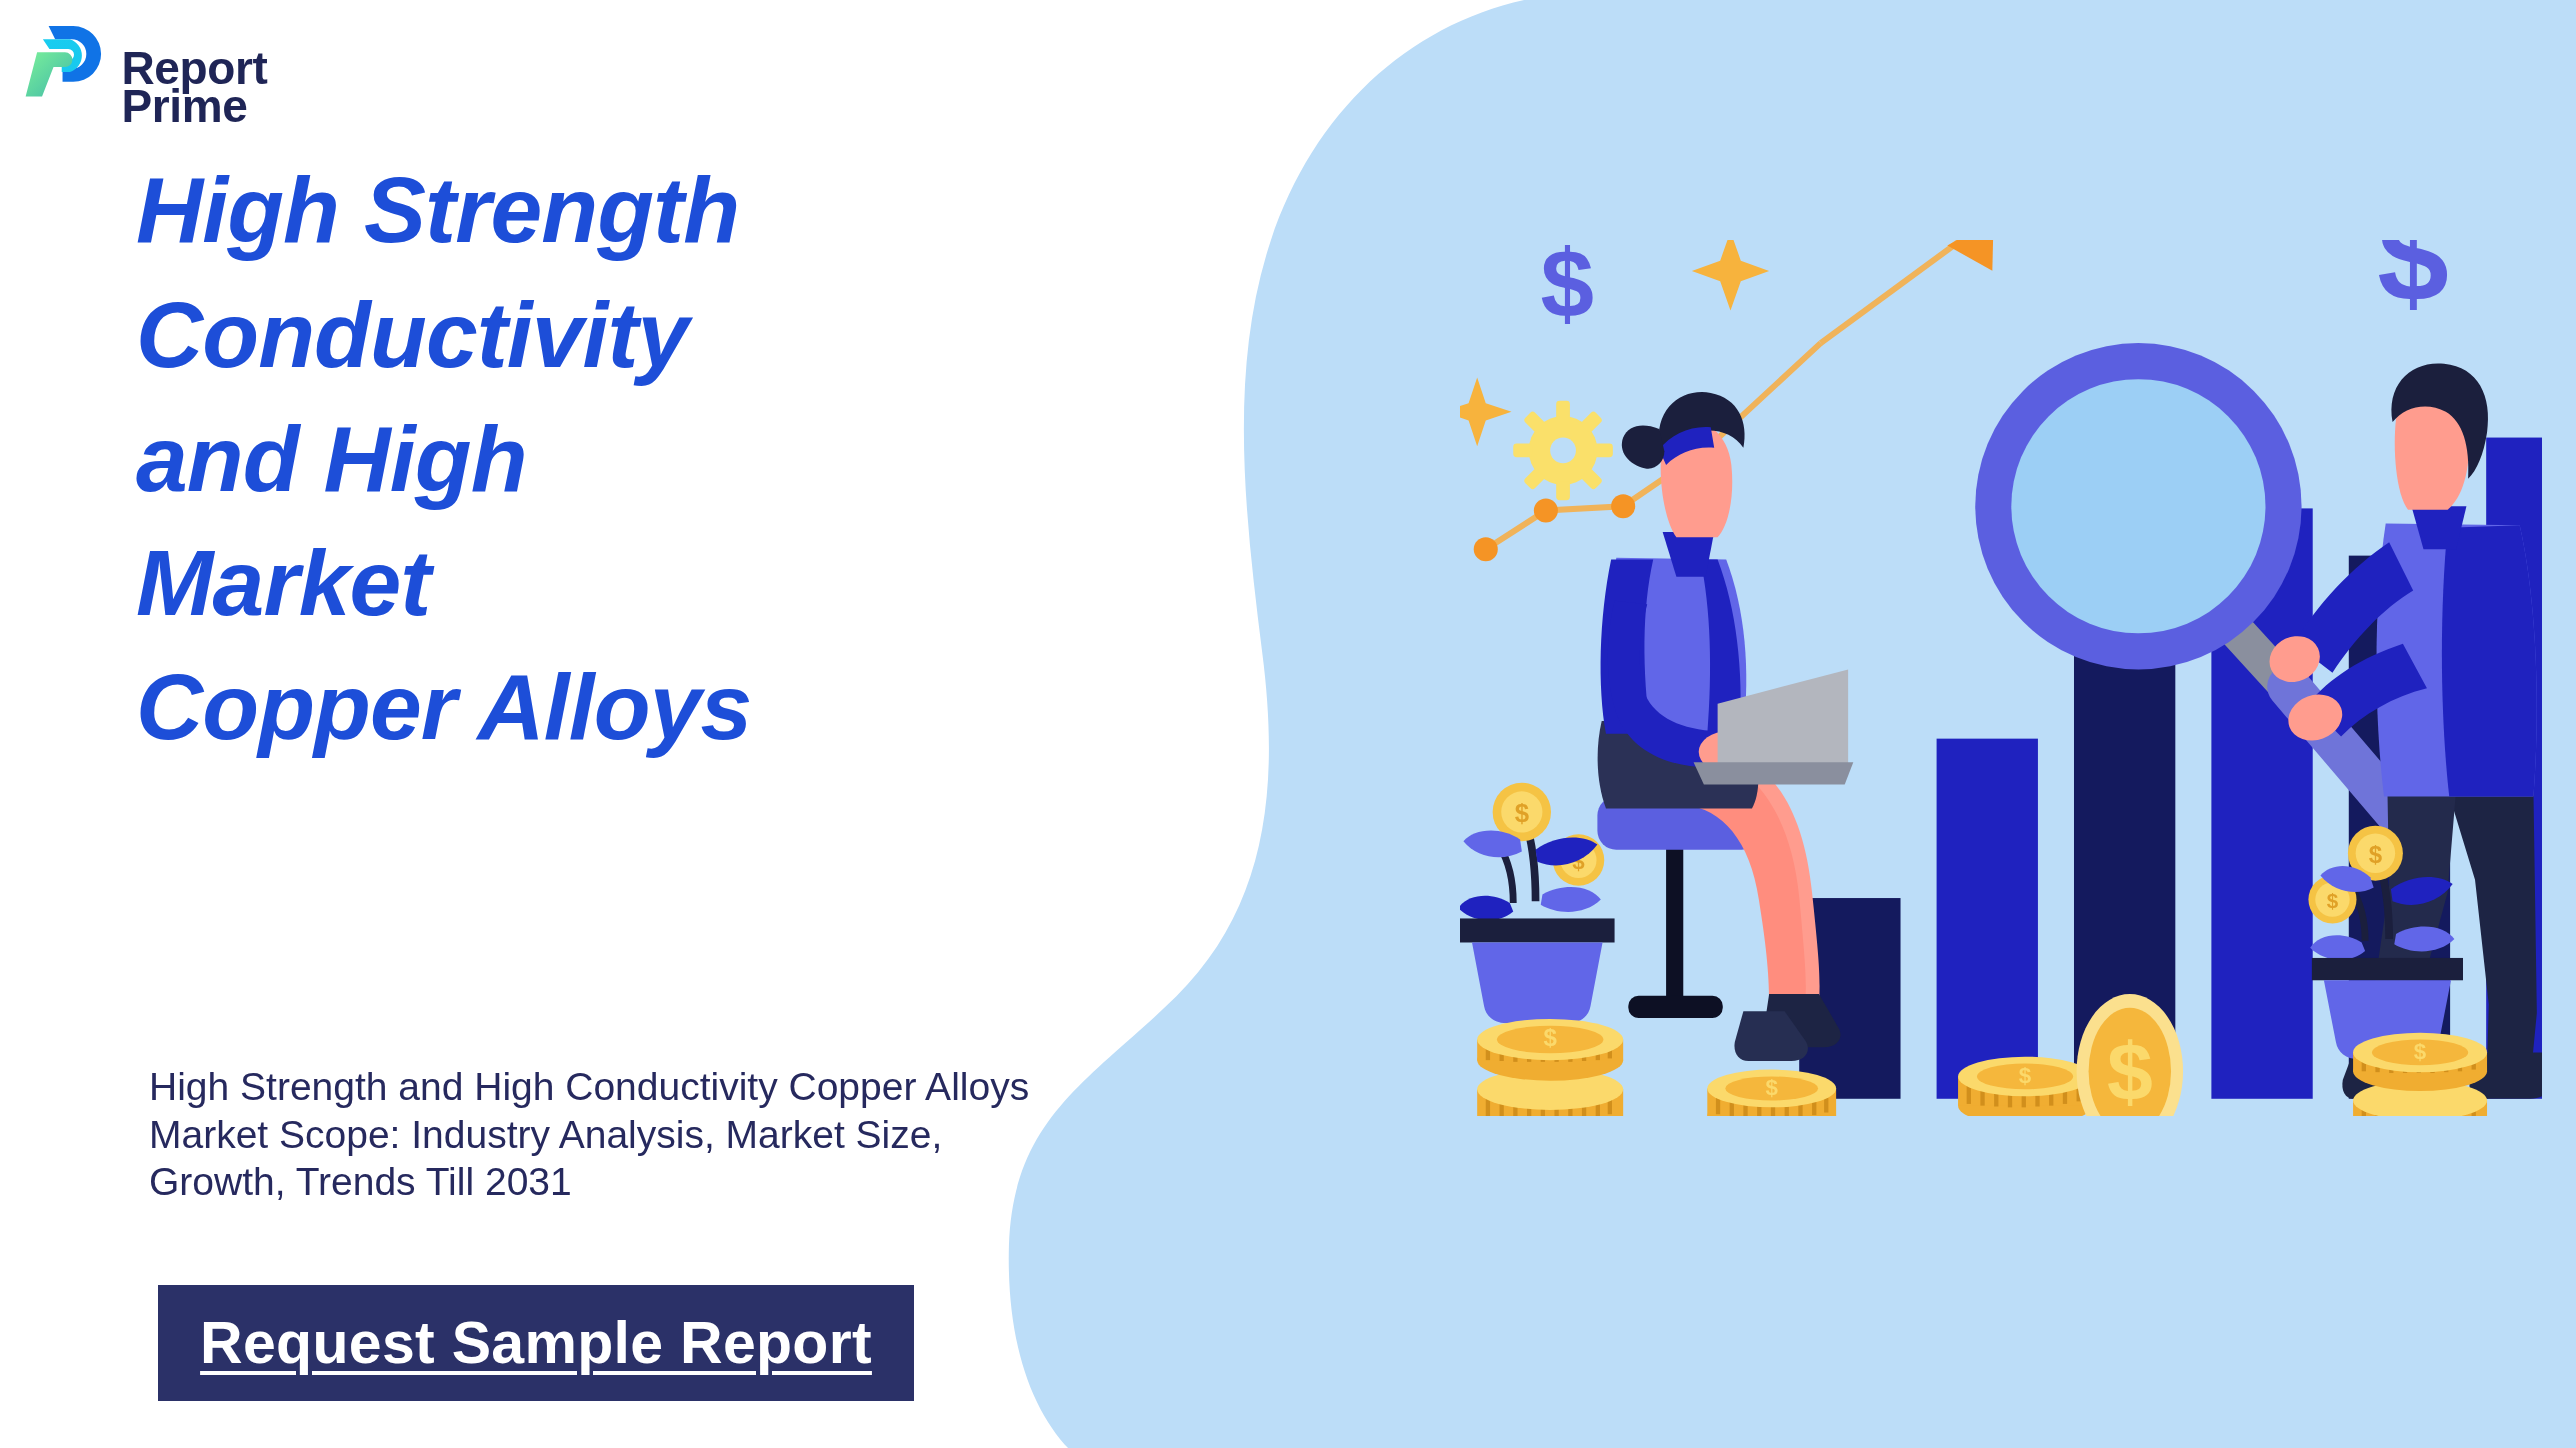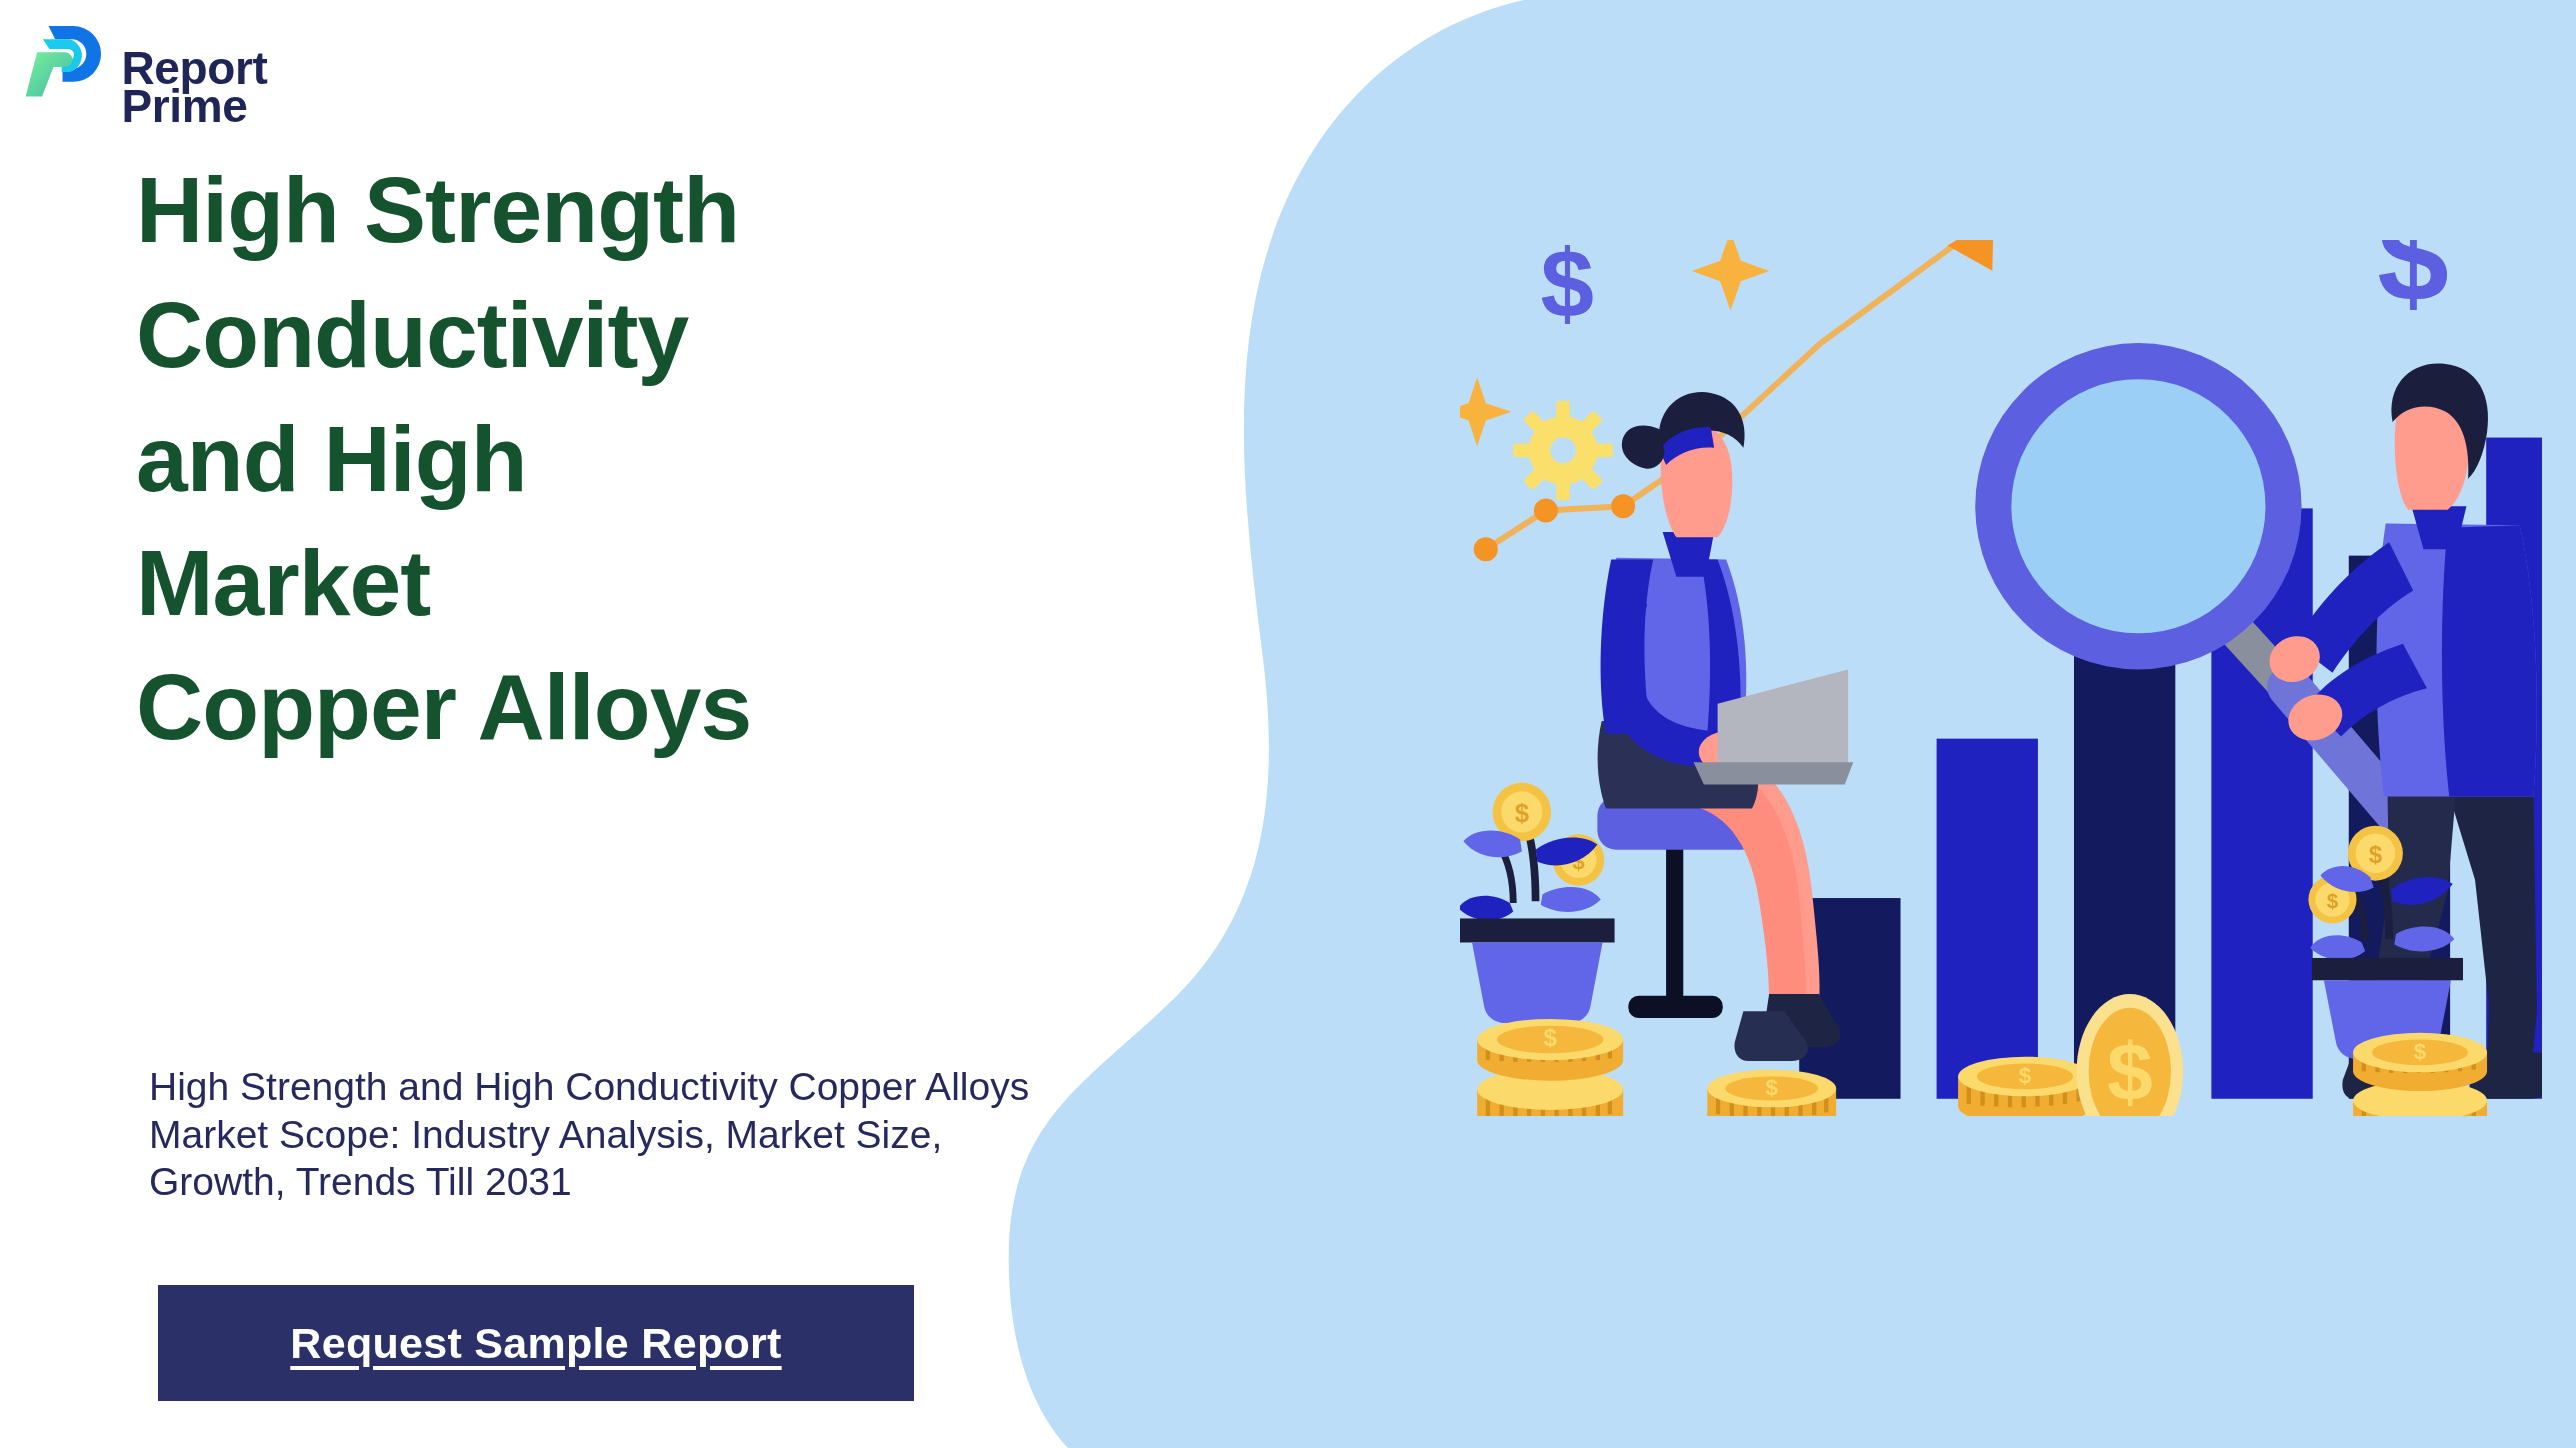--- a/index.html
+++ b/index.html
@@ -95,21 +95,21 @@
     background: #2b3168;
     border: none;
     padding: 0;
     cursor: pointer;
     display: flex;
     align-items: center;
     justify-content: center;
   }
   #cta-label {
     color: #ffffff;
-    font-size: 43px;
+    font-size: 59px;
     font-weight: 800;
     text-decoration: underline;
     text-underline-offset: 7.7px;
     text-decoration-thickness: 4.3px;
     letter-spacing: 0.3px;
     text-align: center;
   }
 
   
   #illustration {
@@ -165,21 +165,21 @@
       <path d="M 16,38 L 50,38 A 9 9 0 0 1 50,56 L 36,56 L 22,92 L 2,92 Z" fill="url(#gradInner)"></path>
 
       <path d="M 30,6 L 52,6 L 30,52 L 10,52 Z" fill="#1073e6" opacity="0"></path>
     </svg>
     <div id="logo-word" style="color: rgb(31, 37, 86); margin-top: 38px;">
       <span class="lw-line">Report</span>
       <span class="lw-line">Prime</span>
     </div>
   </div>
 
-  <h1 id="headline" style="color: #14532d;">
+  <h1 id="headline" style="color: #1d4ed8; font-style: italic;">
     <span class="hl-line">High Strength</span>
     <span class="hl-line">Conductivity</span>
     <span class="hl-line">and High</span>
     <span class="hl-line">Market</span>
     <span class="hl-line">Copper Alloys</span>
   </h1>
 
   <p id="subtitle" style="color: rgb(38, 41, 94);">
     <span class="sub-line">High Strength and High Conductivity Copper Alloys</span>
     <span class="sub-line">Market Scope: Industry Analysis, Market Size,</span>

